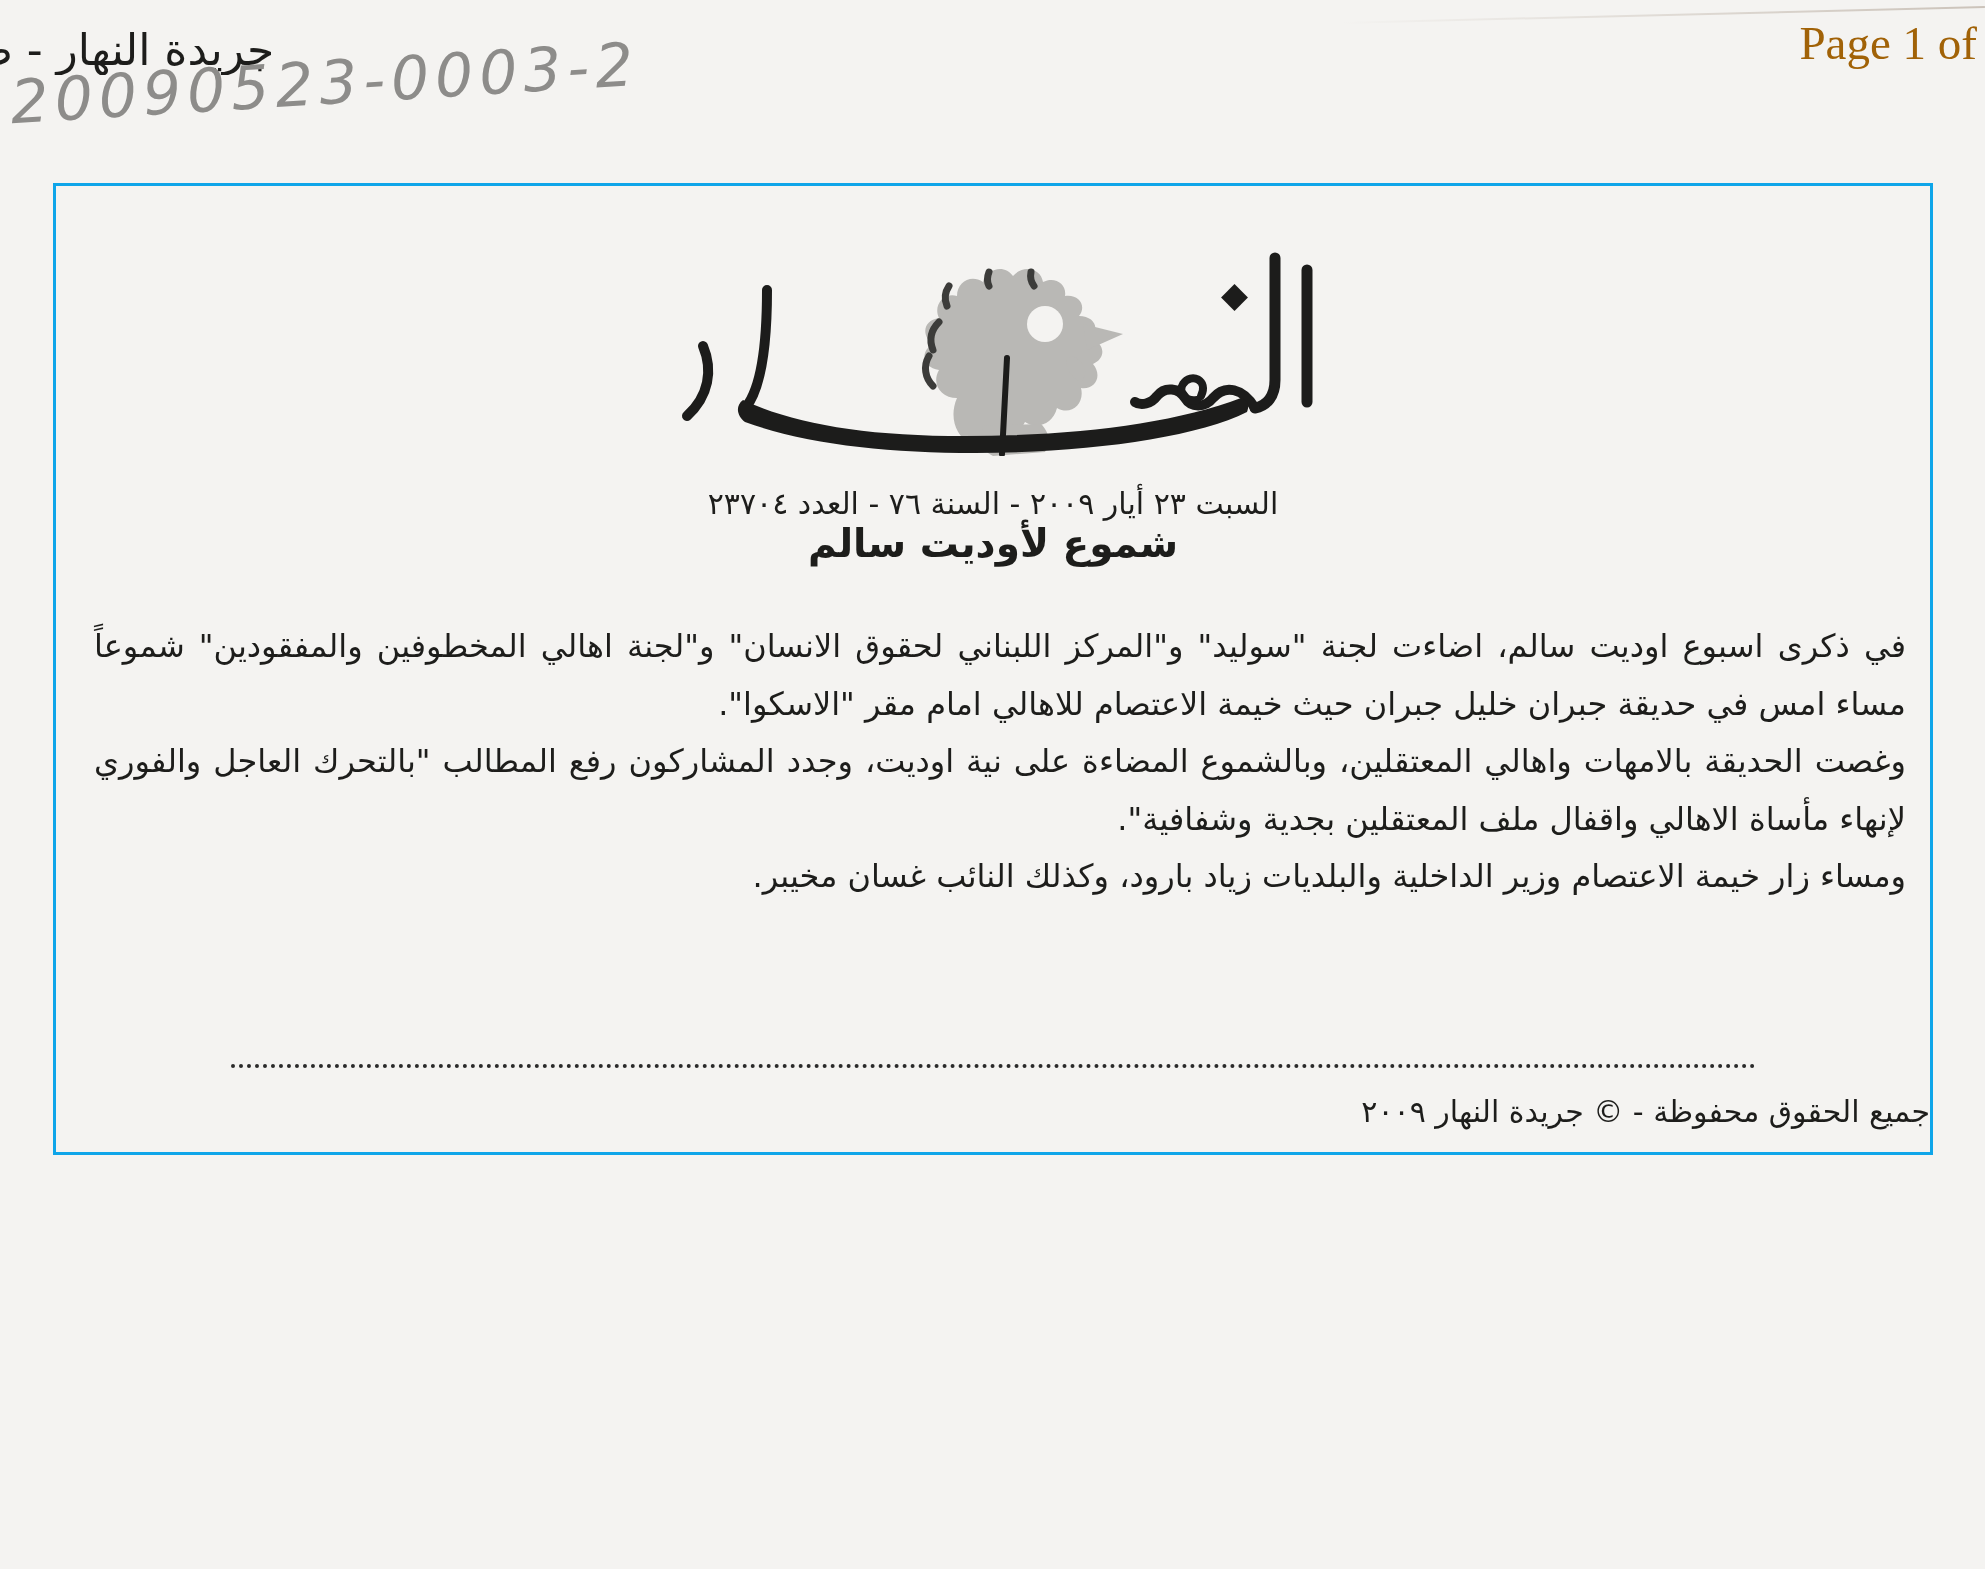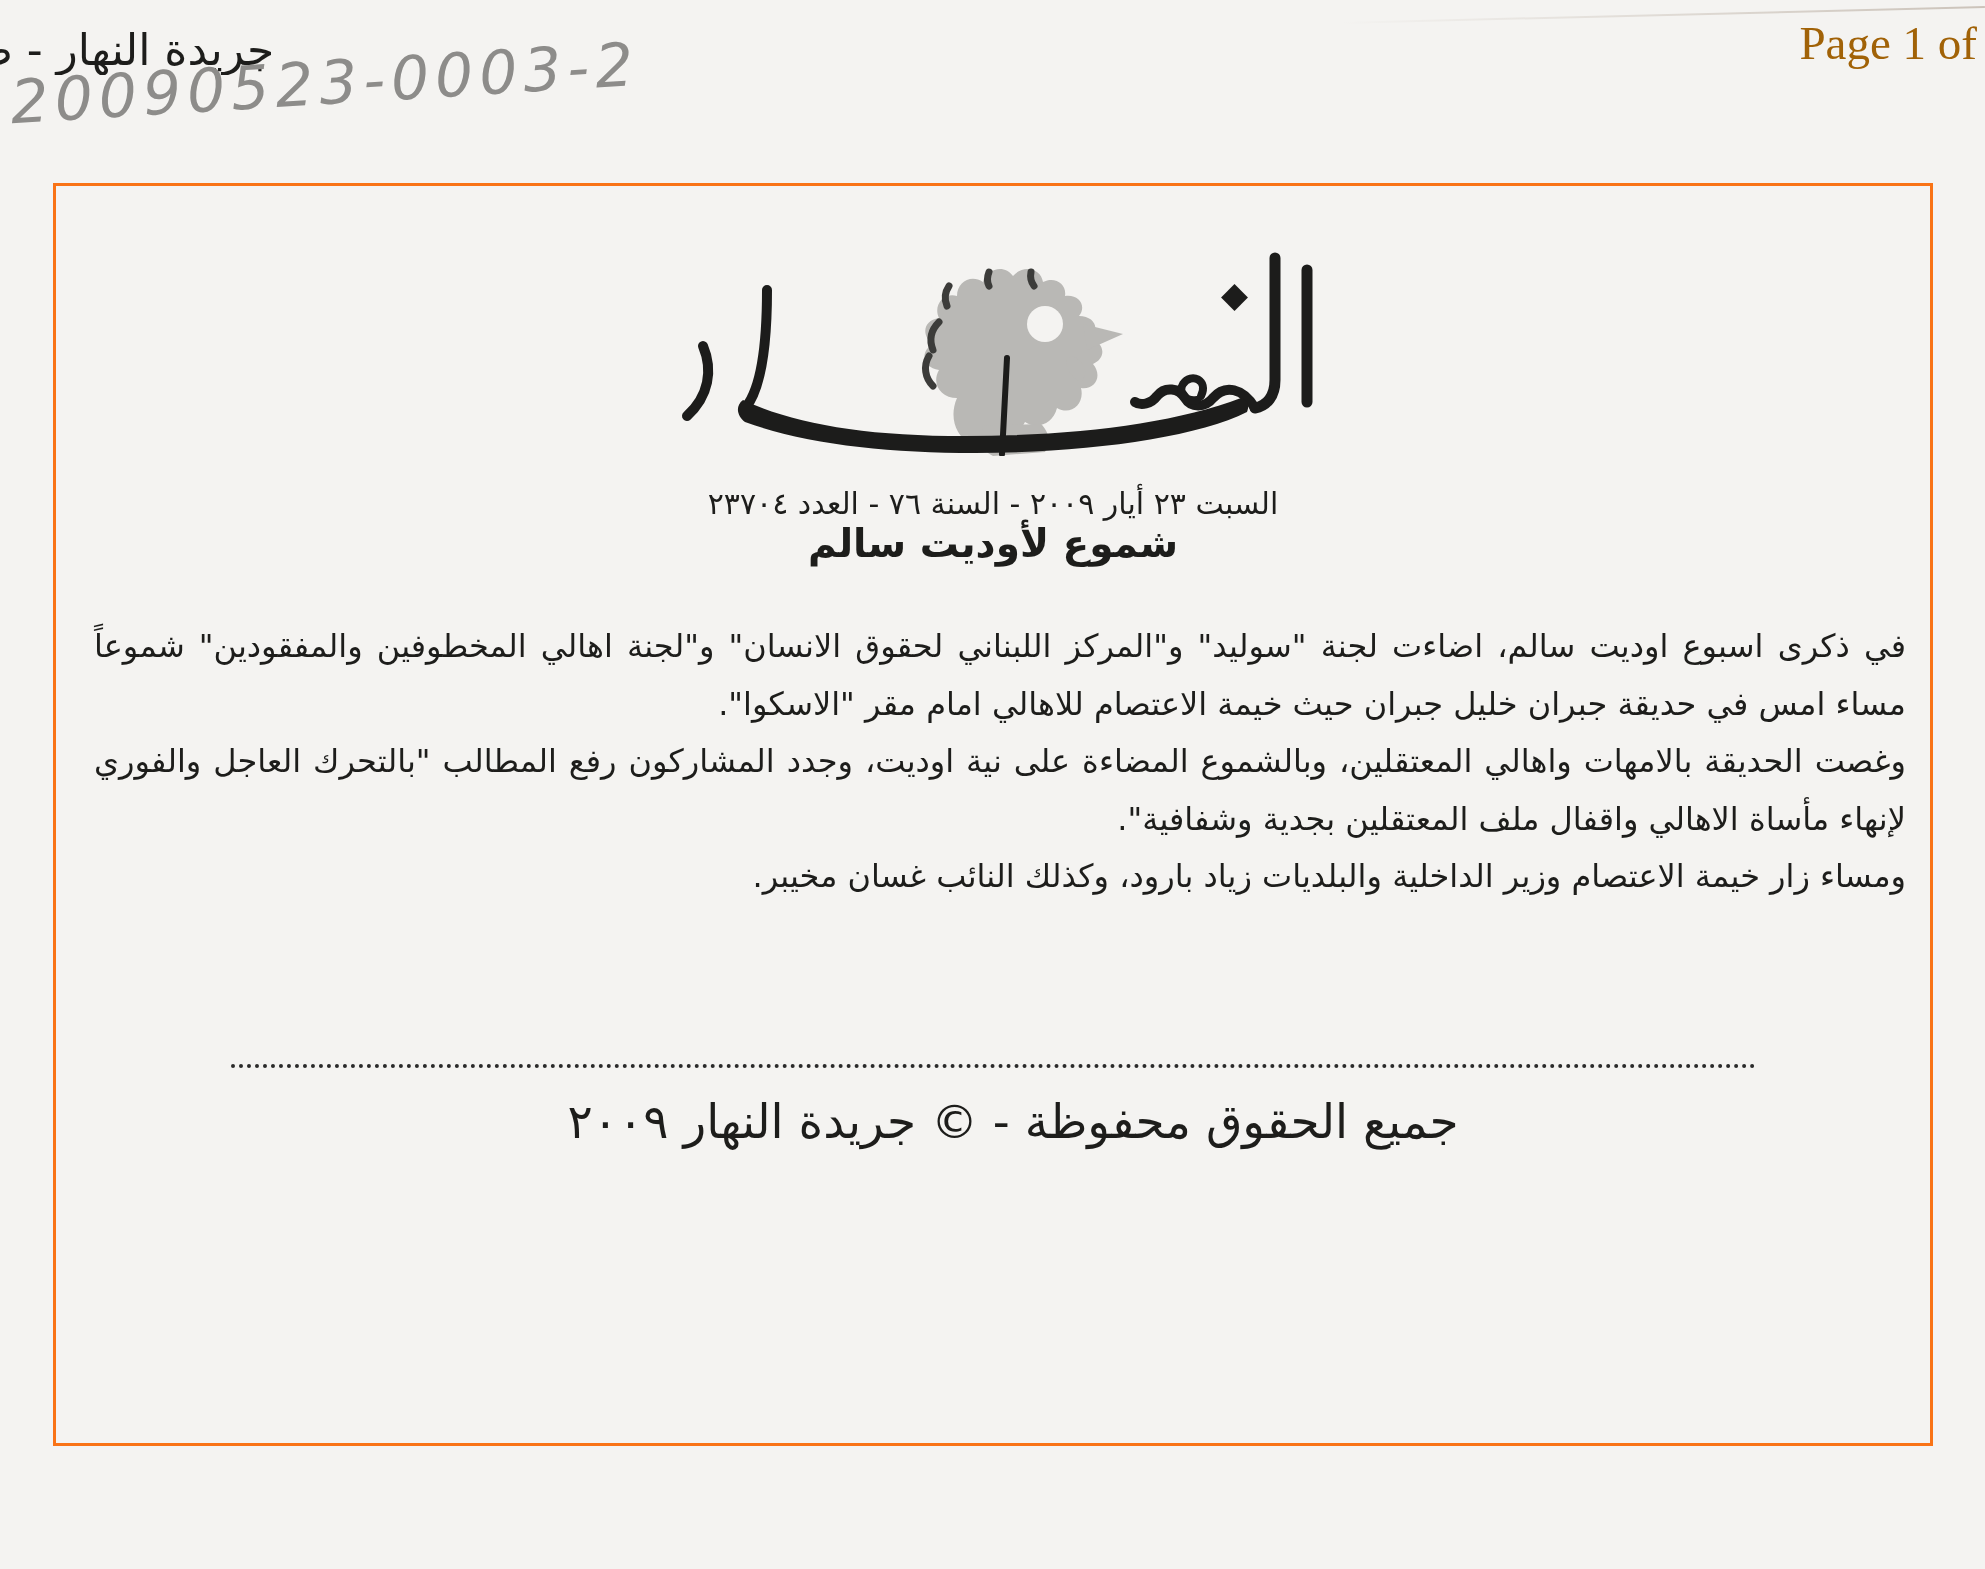--- a/index.html
+++ b/index.html
@@ -32,22 +32,22 @@
     white-space: nowrap;
   }
   .page-indicator {
     position: absolute; top: 16px; right: 8px;
     font-family: "Liberation Serif", "DejaVu Serif", serif;
     font-size: 47px; color: #a16207;
     white-space: nowrap; overflow: hidden; max-width: 200px;
   }
   .doc-box {
     position: absolute; left: 53px; top: 183px;
-    width: 1880px; height: 1263px;
-    border: 3px solid #f97316;
+    width: 1880px; height: 972px;
+    border: 3px solid #0ea5e9;
     box-sizing: border-box;
   }
   .masthead { text-align: center; margin-top: 44px; }
   .masthead svg { display: inline-block; }
   .date-line {
     text-align: center; direction: rtl;
     font-size: 30px; margin-top: 26px;
     letter-spacing: 0.5px;
   }
   .article-title {
@@ -60,22 +60,22 @@
     font-size: 32px; line-height: 57.5px;
     text-align: justify;
   }
   .article-body p { margin: 0; }
   .dotted-separator {
     width: 1525px; height: 0;
     margin: 158px auto 0 auto;
     border-top: 4px dotted #2a2a2a;
   }
   .copyright-footer {
-    text-align: center; direction: rtl;
-    font-size: 47px; margin-top: 26px; padding-left: 40px;
+    direction: rtl;
+    font-size: 30px; margin-top: 26px; padding-left: 40px;
   }
 </style>
 </head>
 <body>
 
 <div class="scan-fold-line"></div>
 
 <div class="page-left-label">جريدة النهار - ط</div>
 
 <div class="handwritten-code">20090523-0003-2</div>

